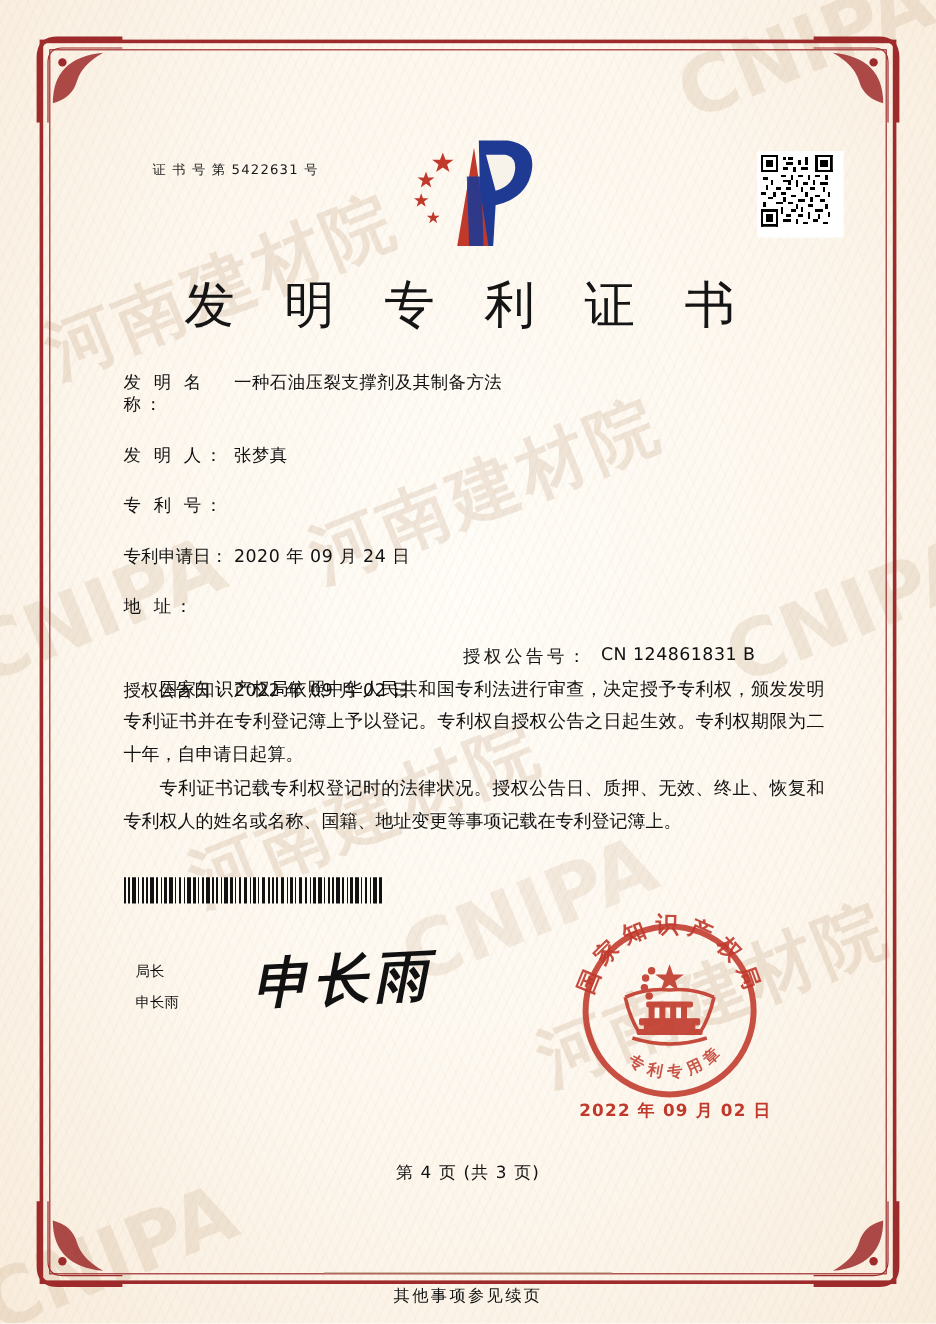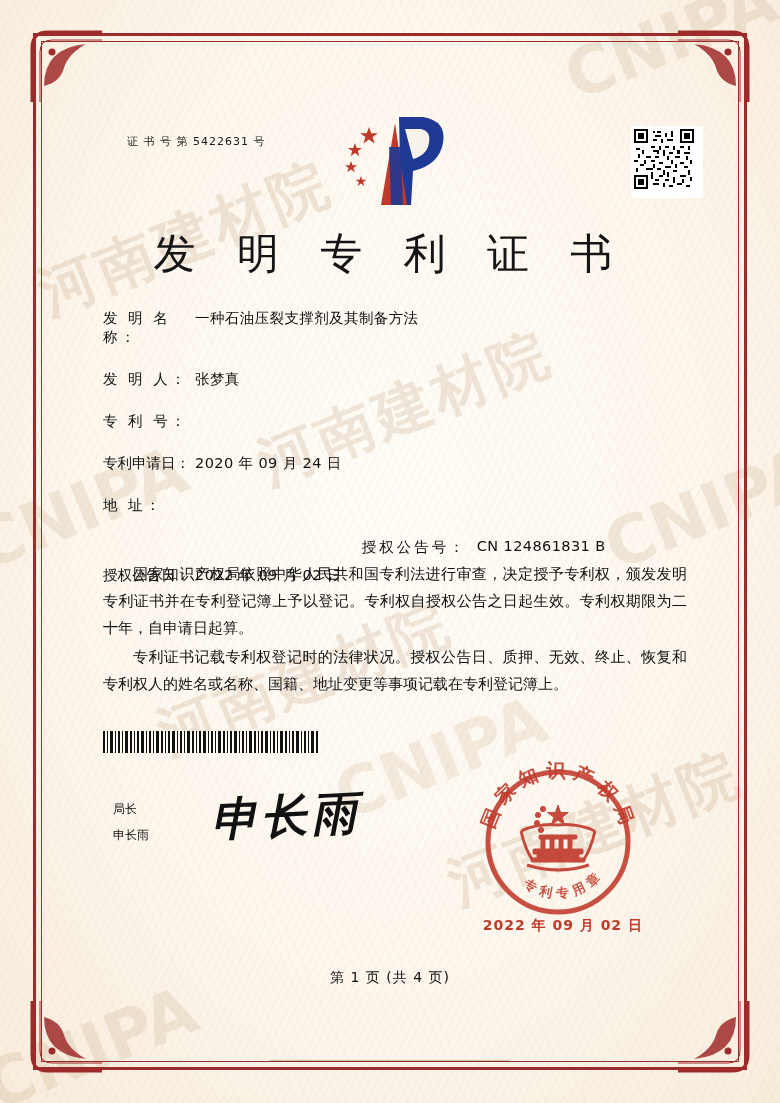--- a/index.html
+++ b/index.html
@@ -83,21 +83,21 @@
     font-family:"DejaVu Sans","Liberation Sans",sans-serif;
   }
   .fields{position:absolute;left:62px;right:50px;top:268px;}
   .field{display:flex;align-items:flex-start;margin-bottom:23px;font-size:14.5px;color:#111;}
   .f-label{width:92px;flex:0 0 92px;letter-spacing:3px;}
   .f-label.wide{letter-spacing:0px;}
   .f-value{flex:1;letter-spacing:.4px;}
   .field-row2{display:flex;align-items:flex-start;font-size:14.5px;color:#111;margin-bottom:8px;}
   .blk{display:flex;margin-top:28px;}
   .blk .f-label{width:92px;flex:0 0 92px;}
-  .blk2{margin-left:20px;display:flex;}
+  .blk2{margin-left:44px;display:flex;}
   .blk2 .f-label{width:auto;flex:0 0 auto;margin-right:10px;}
 
   .para{
     position:absolute;left:62px;right:52px;top:520px;
     font-size:15px;line-height:27px;color:#111;text-align:justify;
   }
   .para p{margin:0 0 2px 0;text-indent:2em;}
 
   .barcode{position:absolute;left:62px;top:690px;width:218px;height:22px;}
   .barcode svg{display:block;}
@@ -430,17 +430,18 @@
           <rect x="62" y="105" width="54" height="4" rx="1"></rect>
           <path d="M52 78 Q56 96 64 108" fill="none" stroke-width="3"></path>
           <path d="M126 78 Q122 96 114 108" fill="none" stroke-width="3"></path>
           <path d="M52 78 Q70 70 89 72 Q108 70 126 78" fill="none" stroke-width="3"></path>
           <path d="M58 112 Q89 122 120 112" fill="none" stroke-width="3"></path>
         </g>
       </svg>
     </div>
     <div class="seal-date">2022 年 09 月 02 日</div>
 
-    <div class="page-num">第 1 页 (共 4 页)</div>
+    <div class="page-num">第 4 页 (共 3 页)</div>
   </div>
 
   <div class="footer-rule"></div>
+  <div class="footnote">其他事项参见续页</div>
 </div>
 
 </body></html>

